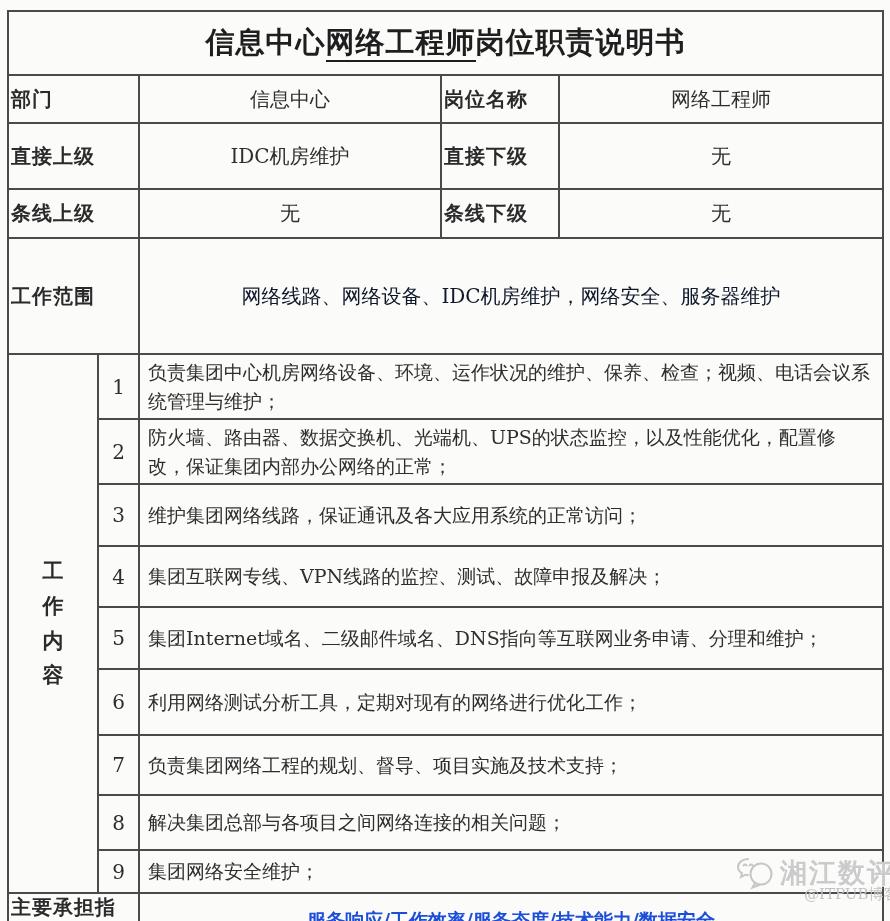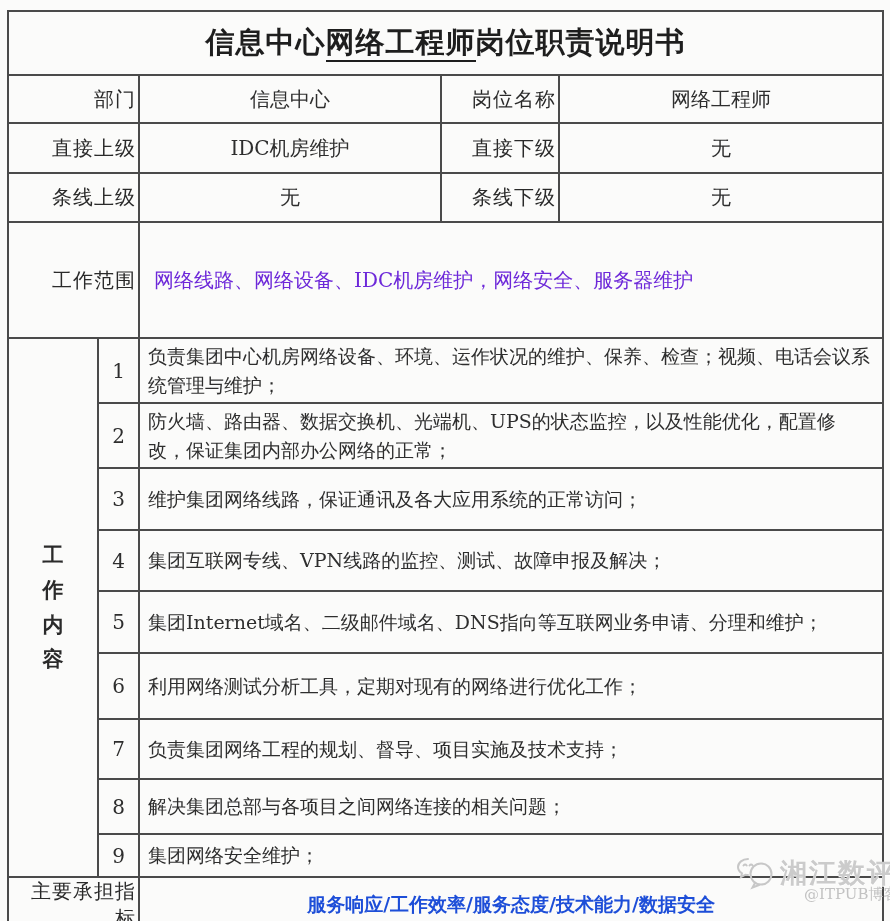--- a/index.html
+++ b/index.html
@@ -20,49 +20,49 @@
     border-radius:12px;
   }
   table.doc td{
     border:2px solid #4a4a4a;
     vertical-align:middle;
     overflow:hidden;
   }
 
   
   .rt{height:64px}
-  .ra{height:48px}.rb{height:50px}.rc{height:49px}
+  .ra{height:48px}.rb{height:66px}.rc{height:49px}
   .rs{height:116px}
   .w1{height:61px}.w2{height:62px}.w3{height:62px}.w4{height:61px}.w5{height:62px}
   .w6{height:66px}.w7{height:60px}.w8{height:55px}.w9{height:43px}
   .rf{height:52px}
 
   .title-cell{
     text-align:center;
     font-size:29px;font-weight:bold;color:#1e1e1e;
     letter-spacing:1px;
   }
   .title-cell .u{
     border-bottom:2px solid #1e1e1e;
     padding-bottom:1px;
   }
 
   .lbl{
-    text-align:right;
-    font-size:20px;font-weight:normal;color:#2a2a2a;
+    text-align:left;
+    font-size:20px;font-weight:bold;color:#2a2a2a;
     letter-spacing:1px;
     padding:0 2px;
   }
   .val{
     text-align:center;
     font-size:20px;color:#2e2e2e;
   }
   .scope-val{
-    text-align:left;
-    font-size:20px;color:#6d28d9;
+    text-align:center;
+    font-size:20px;color:#0f172a;
     padding:0 14px;
   }
 
   .vlabel-cell{text-align:center;}
   .vtext{
     width:22px;margin:12px auto;
     font-size:21px;font-weight:bold;color:#2a2a2a;
     line-height:1.65;
     word-break:break-all;
     text-align:center;

